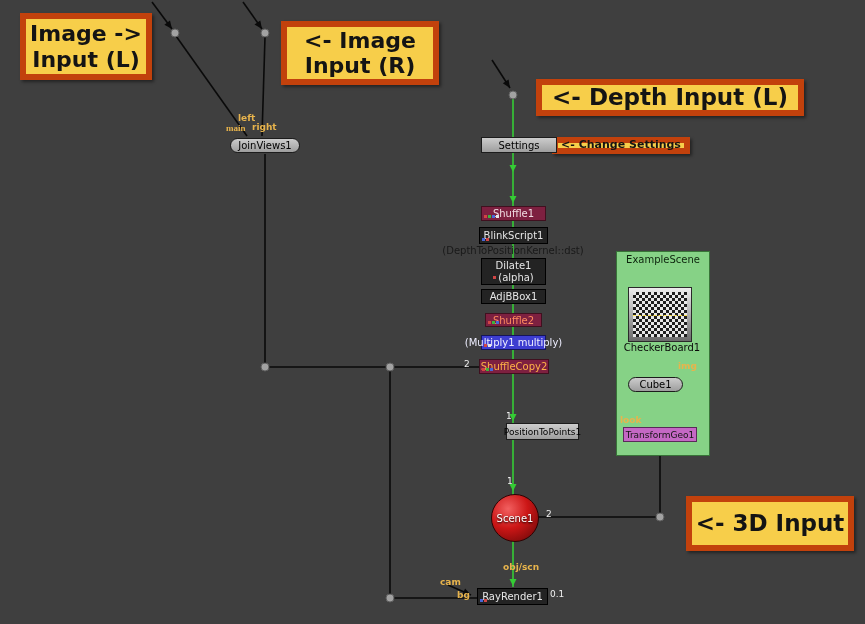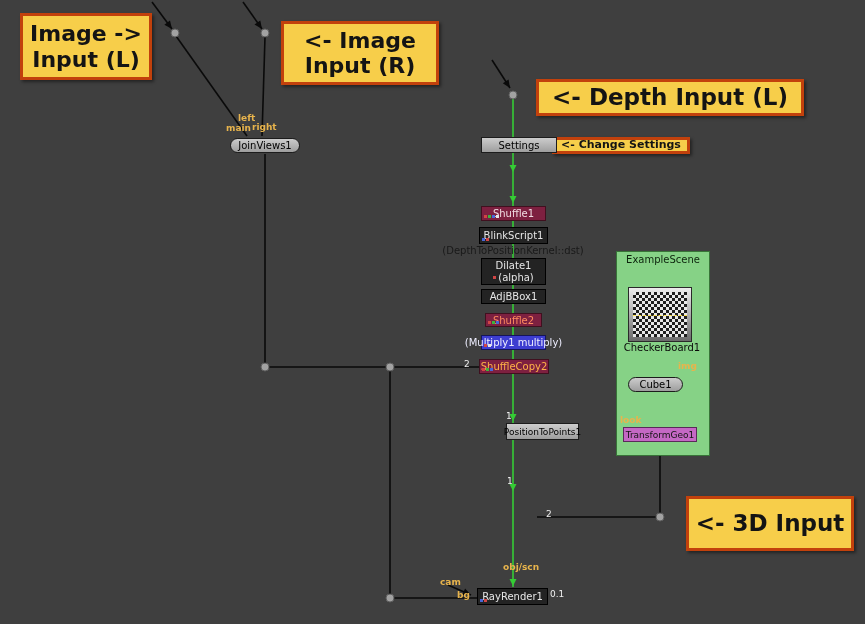--- a/index.html
+++ b/index.html
@@ -1,21 +1,21 @@
 <!DOCTYPE html>
 <html><head>
 <meta charset="utf-8">
 <style>
   html,body{margin:0;padding:0;background:#3f3f3f;}
   .canvas{position:relative;width:865px;height:624px;background:#3f3f3f;overflow:hidden;
           font-family:"DejaVu Sans",sans-serif;}
   svg.wires{position:absolute;left:0;top:0;z-index:1;}
   .sticky{position:absolute;z-index:3;background:#f7ce4a;color:#141414;font-weight:bold;
           display:flex;flex-direction:column;justify-content:center;align-items:center;
-          border:3px solid #c2410c;box-shadow:2px 2px 3px rgba(0,0,0,.45);box-sizing:border-box;
+          border:6px solid #c2410c;box-shadow:2px 2px 3px rgba(0,0,0,.45);box-sizing:border-box;
           text-align:center;line-height:1.15;}
   .node{position:absolute;z-index:4;display:flex;align-items:center;justify-content:center;
         font-size:10px;border:1px solid #1c1c1c;box-sizing:border-box;white-space:nowrap;}
   .gray{background:linear-gradient(#cccccc,#9e9e9e);color:#000;}
   .dark{background:#232323;color:#e6e6e6;border-color:#000;}
   .maroon{background:#7d2040;color:#f0dce2;border-color:#40101f;}
   .blue{background:#3d3dd0;color:#eef;border-color:#15155a;}
   .purple{background:#c468c4;color:#141414;border-color:#5a2a5a;}
   .pill{border-radius:8px;}
   .two{flex-direction:column;line-height:12px;}
@@ -179,20 +179,23 @@
         <i class="c cg"></i>
         <i class="c cb"></i>
       </span>
     <span>ShuffleCopy2</span>
   </div>
 
   <div class="node gray" style="left:477px;top:423px;width:73px;height:17px;font-size:9px;margin-left:29px;">
     <span>PositionToPoints1</span>
   </div>
 
+  <div class="scene" style="left:491px;top:494px;">
+    <span>Scene1</span>
+  </div>
 
   <div class="node dark" style="left:477px;top:588px;width:71px;height:17px;">
     <span class="chans">
         <i class="c cb"></i>
         <i class="c cr"></i>
       </span>
     <span>RayRender1</span>
   </div>
 
   <div class="checker-frame" style="left:628px;top:287px;width:64px;height:55px;">
@@ -203,21 +206,21 @@
 
   <div class="node gray pill" style="left:628px;top:377px;width:55px;height:15px;">
     <span>Cube1</span>
   </div>
 
   <div class="node purple" style="left:623px;top:427px;width:74px;height:15px;font-size:9px;">
     <span>TransformGeo1</span>
   </div>
 
   <div class="plabel" style="left:238px;top:113px;">left</div>
-  <div class="plabel" style="left:226px;top:123px;">main</div>
+  <div class="plabel" style="left:226px;top:123px;font-family:Liberation Serif, serif;">main</div>
   <div class="plabel" style="left:252px;top:122px;">right</div>
   <div class="plabel" style="left:678px;top:361px;">img</div>
   <div class="plabel" style="left:620px;top:415px;">look</div>
   <div class="plabel" style="left:440px;top:577px;">cam</div>
   <div class="plabel" style="left:457px;top:590px;">bg</div>
   <div class="plabel" style="left:503px;top:562px;">obj/scn</div>
 
   <div class="num" style="left:464px;top:359px;">2</div>
   <div class="num" style="left:506px;top:411px;">1</div>
   <div class="num" style="left:507px;top:476px;">1</div>

